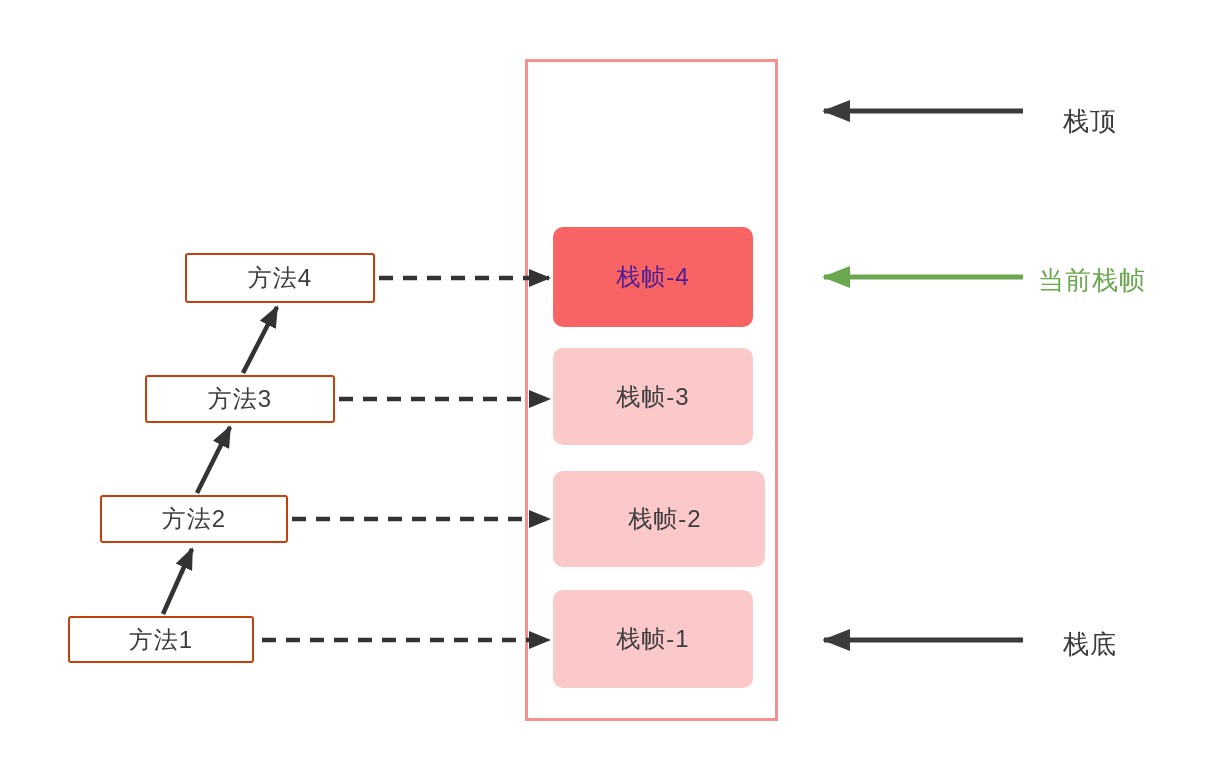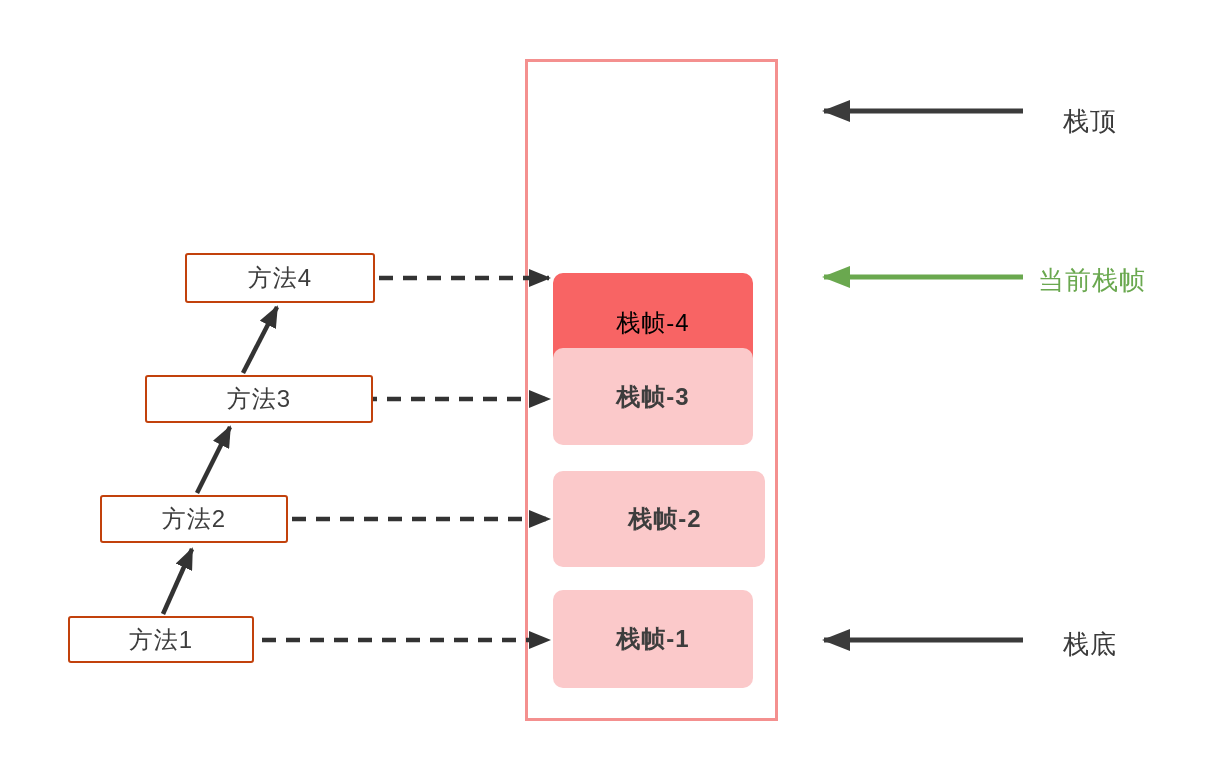--- a/index.html
+++ b/index.html
@@ -26,41 +26,41 @@
   .frame {
     position: absolute;
     left: 553px;
     width: 200px;
     border-radius: 10px;
     display: flex; align-items: center; justify-content: center;
     font-size: 24px;
     color: #3d3d3d;
     letter-spacing: 1px;
   }
-  .frame.red   { background: #f86464; color: #000000; margin-top: 46px; }
-  .frame.pink  { background: #fbc9ca; font-weight: bold; }
+  .frame.red   { background: #f86464; color: #4c1d95; }
+  .frame.pink  { background: #fbc9ca; }
   .frame-4 { top: 227px; height: 100px; }
   .frame-3 { top: 348px; height: 97px; }
   .frame-2 { top: 471px; height: 96px; padding-left: 12px; }
   .frame-1 { top: 590px; height: 98px; }
 
   
   .method {
     position: absolute;
     box-sizing: border-box;
     background: #ffffff;
     border: 2px solid #c2410c;
     border-radius: 3px;
     display: flex; align-items: center; justify-content: center;
     font-size: 24px;
     color: #3d3d3d;
     letter-spacing: 1px;
   }
   .method-4 { left: 185px; top: 253px; width: 190px; height: 50px; }
-  .method-3 { left: 145px; top: 375px; width: 228px; height: 48px; }
+  .method-3 { left: 145px; top: 375px; width: 190px; height: 48px; }
   .method-2 { left: 100px; top: 495px; width: 188px; height: 48px; }
   .method-1 { left:  68px; top: 616px; width: 186px; height: 47px; }
 
   
   svg.arrows {
     position: absolute; left: 0; top: 0;
     width: 1208px; height: 757px;
     pointer-events: none;
   }
   .dash-line  { stroke: #333333; stroke-width: 4.5; stroke-dasharray: 14 10; fill: none; }

